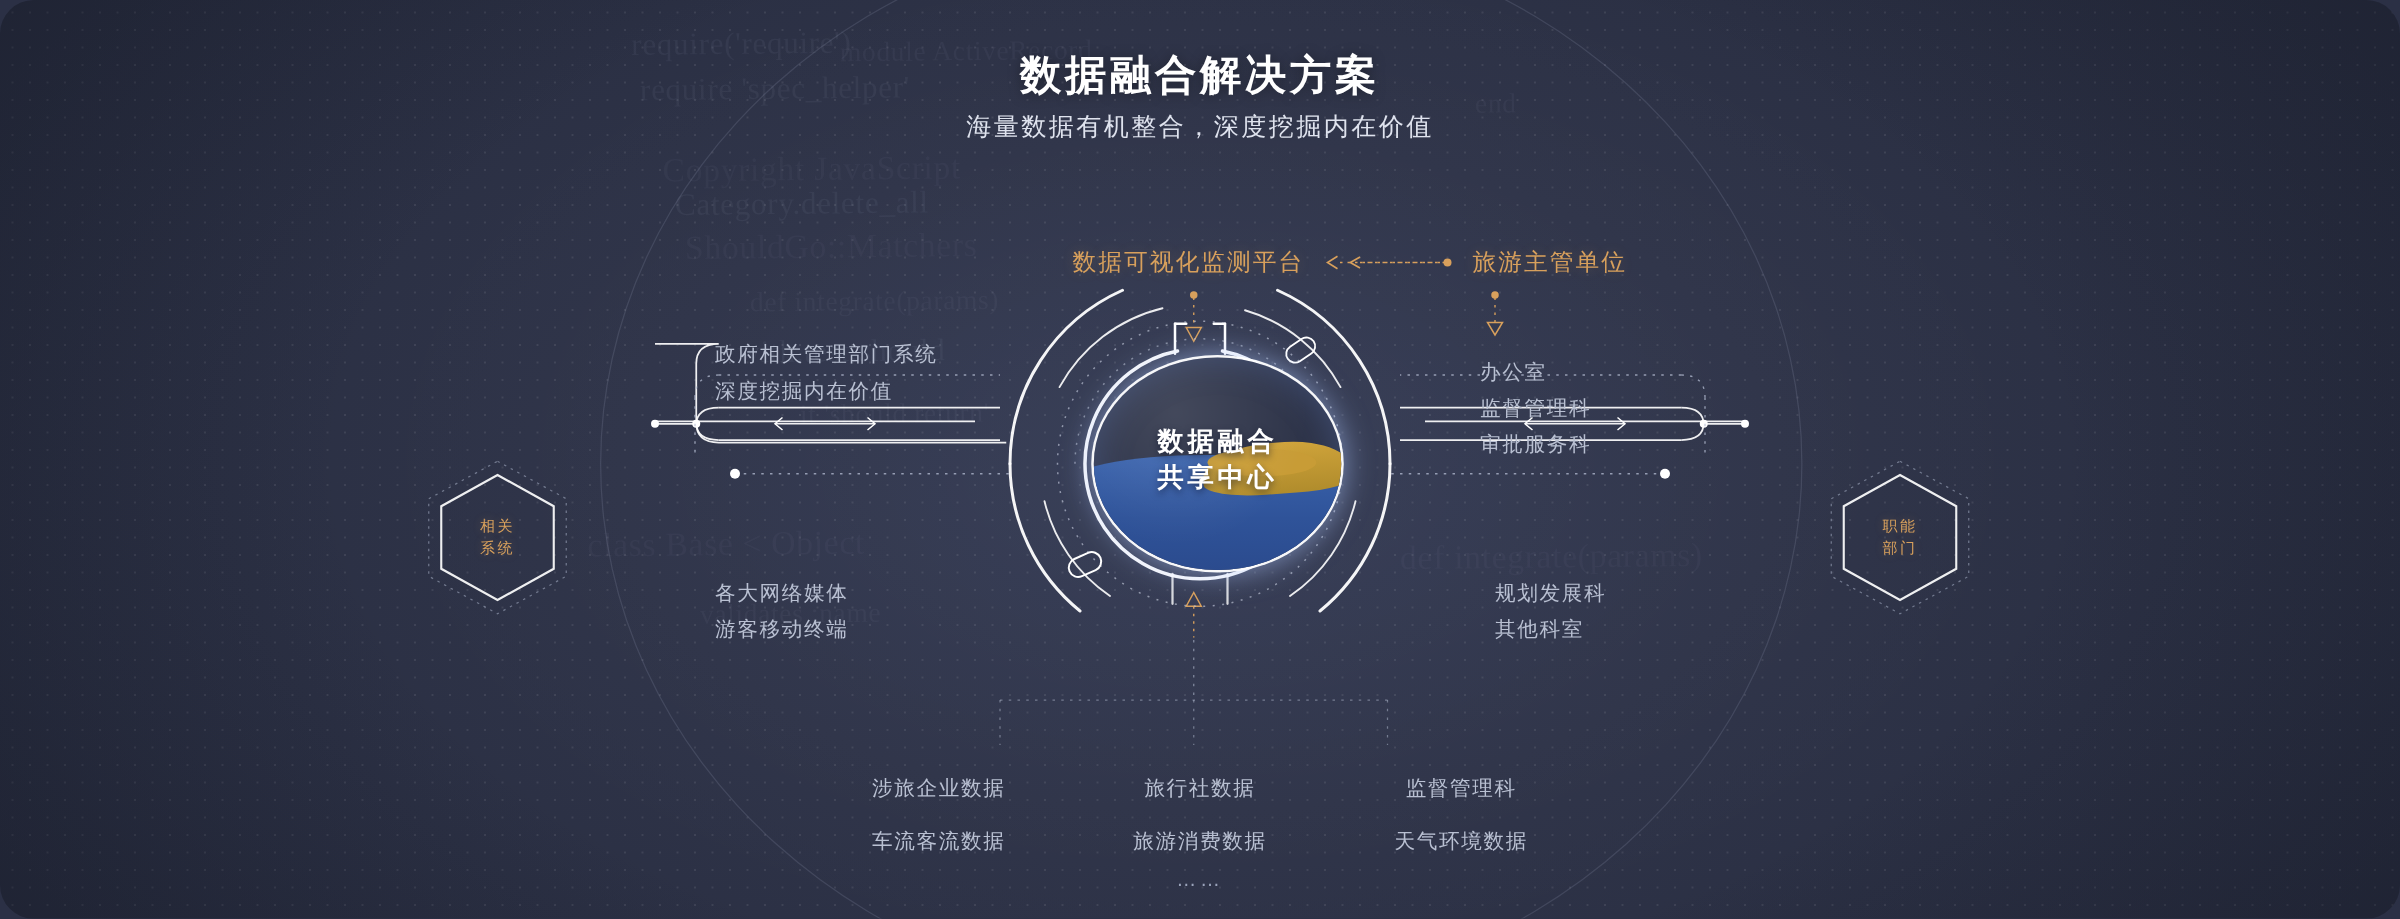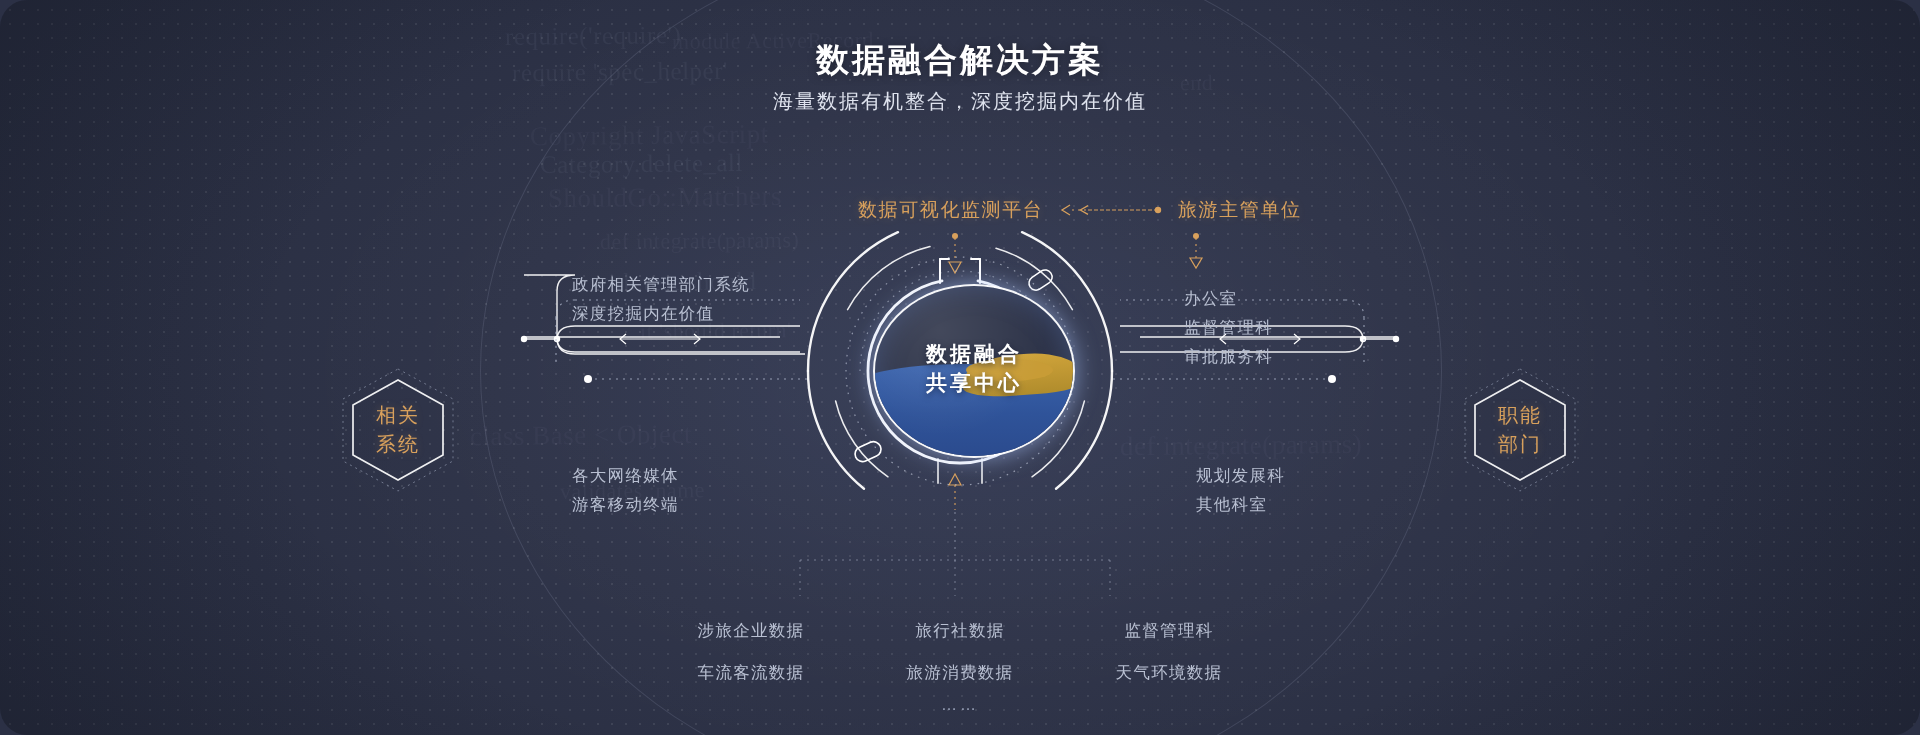--- a/index.html
+++ b/index.html
@@ -98,21 +98,21 @@
     z-index:4;
   }
 
   
   .hexnode{position:absolute;width:120px;height:128px;}
   .hexnode.left{left:338px;top:366px;}
   .hexnode.right{left:1460px;top:366px;}
   .hexlabel{
     position:absolute;inset:0;display:flex;flex-direction:column;
     align-items:center;justify-content:center;
-    color:#d8a05c;font-size:20px;line-height:1.45;letter-spacing:2px;
+    color:#d8a05c;font-size:12px;line-height:1.45;letter-spacing:2px;
     text-shadow:0 0 8px rgba(216,160,92,.25);
   }
 
   
   .txtgrp{position:absolute;color:#b9c0d2;font-size:16.5px;line-height:29px;letter-spacing:1.3px;}
   .txtgrp div{white-space:nowrap;}
   .lt{left:572px;top:270px;}
   .lb{left:572px;top:461px;}
   .rt{left:1184px;top:270px;margin-top:14px;}
   .rb{left:1184px;top:461px;margin-left:12px;}

